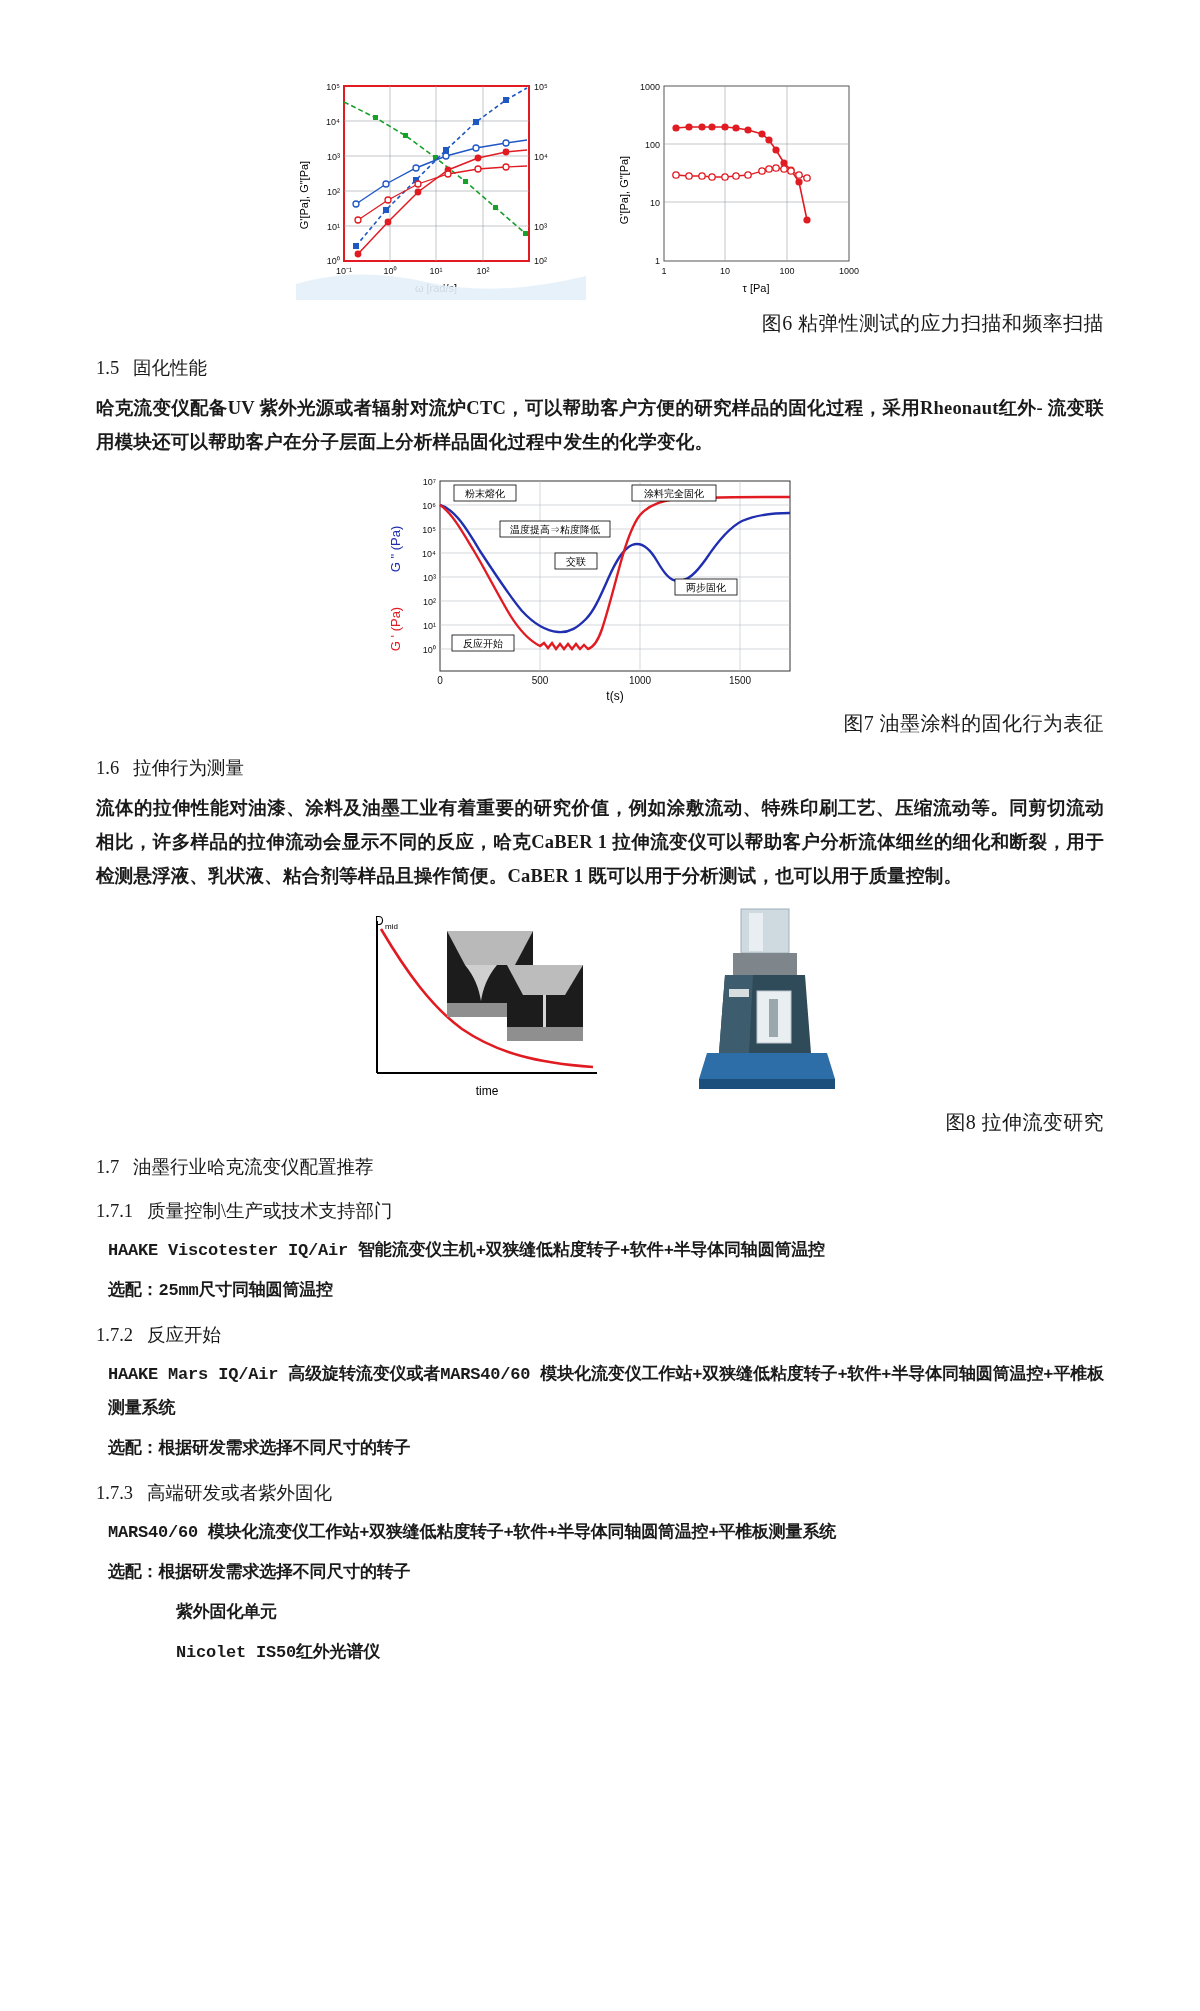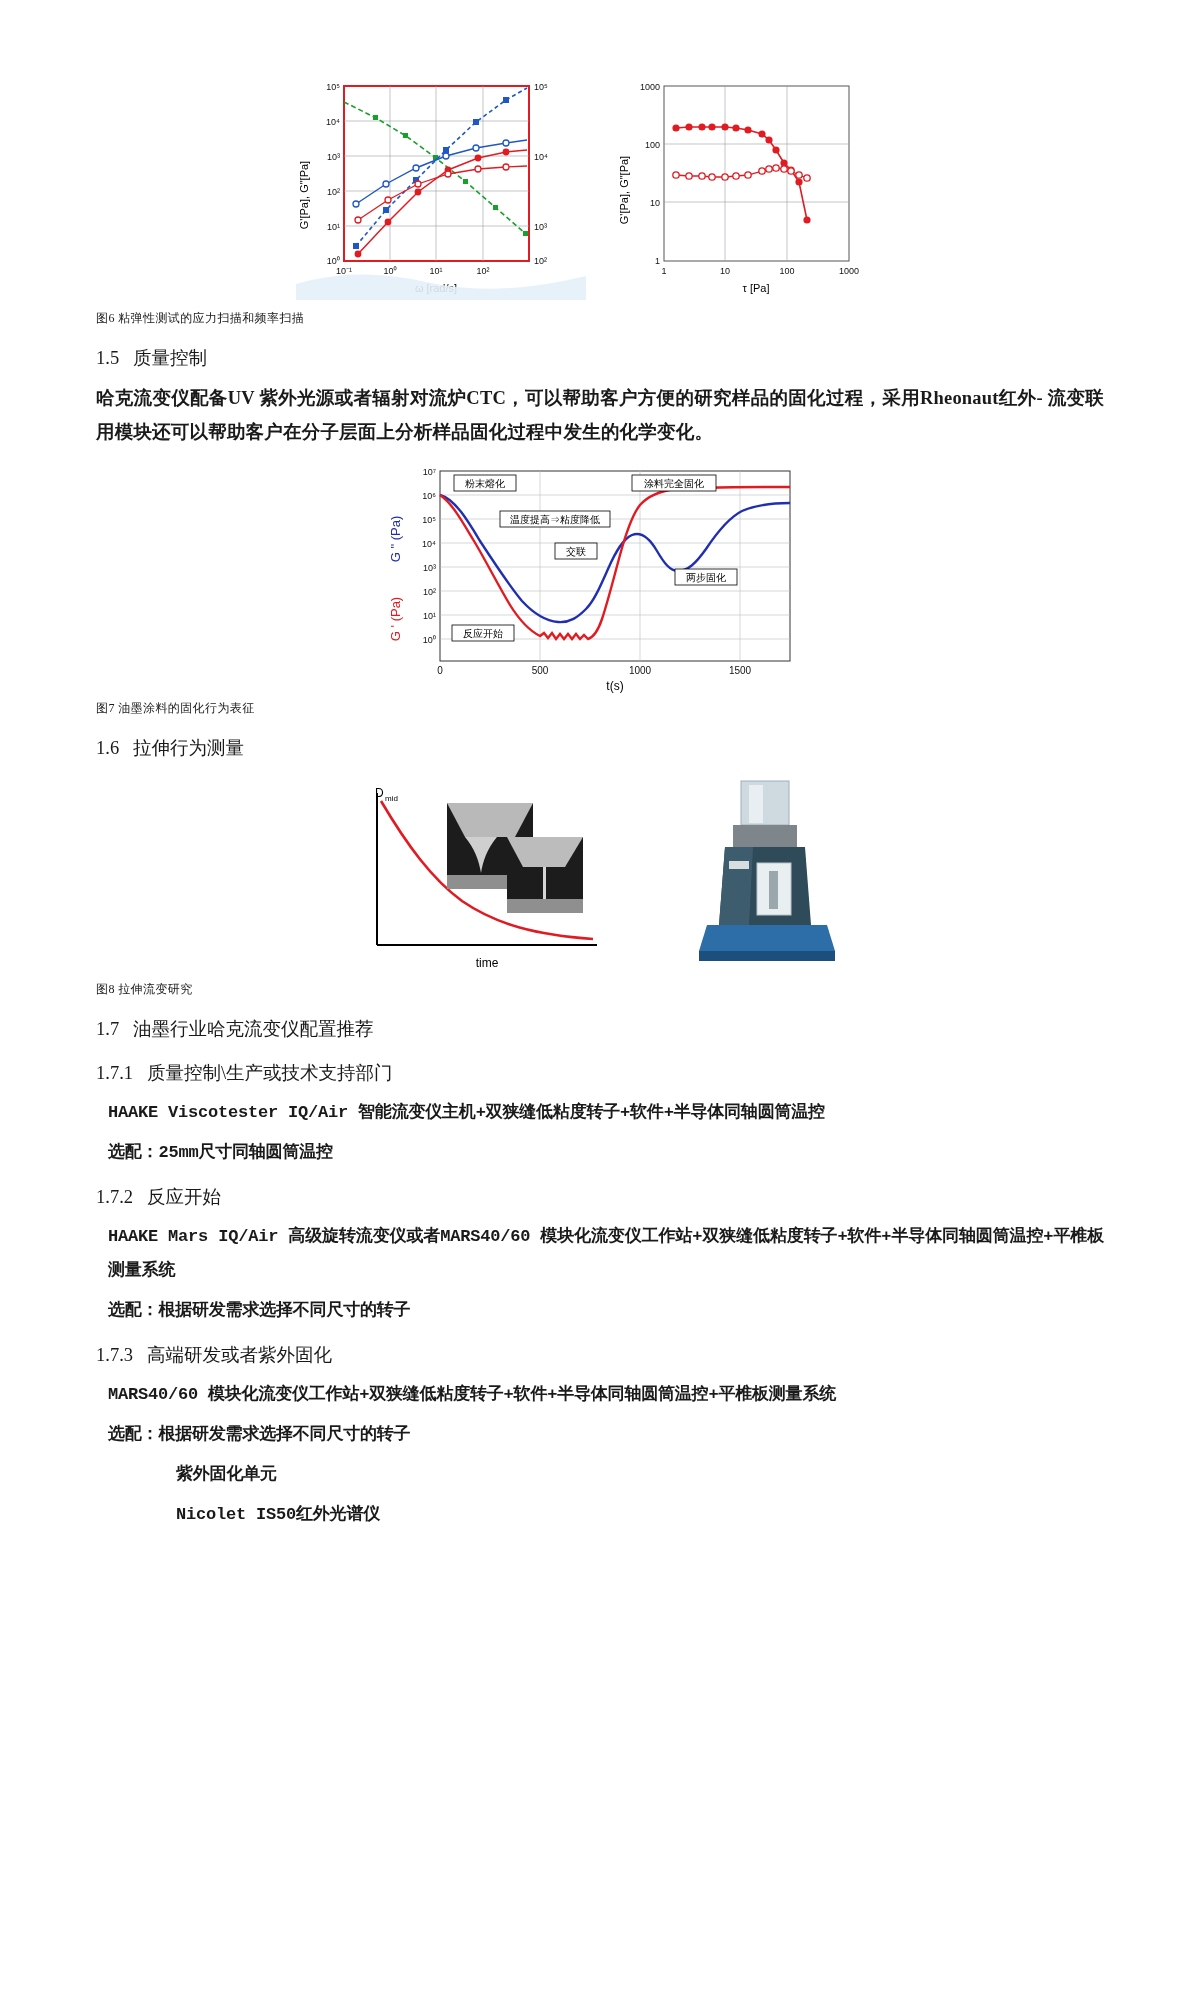--- a/index.html
+++ b/index.html
@@ -29,22 +29,22 @@
     line-height:34px;
     margin:10px 0 6px 0;
   }
   .mono{
     font-family:"Liberation Mono", monospace;
     font-size:17px;
     letter-spacing:-0.2px;
     margin-left:12px;
   }
   .caption{
-    font-size:12px;
-    text-align:left;
+    font-size:20px;
+    text-align:right;
     margin:6px 0 14px 0;
     letter-spacing:.4px;
   }
   .figblock{margin:10px 0 0 0;}
   .indent1{margin-left:80px;}
   
   .fig6{
     display:flex;
     justify-content:center;
     gap:28px;
@@ -222,21 +222,21 @@
           <text x="142" y="222" font-size="11" font-family="Liberation Sans, sans-serif" text-anchor="middle">τ [Pa]</text>
         </svg>
       </div>
     </div>
     <div class="caption">图6 粘弹性测试的应力扫描和频率扫描</div>
   </div>
 
   <div class="heading">
     <span>1.5</span>
     &nbsp;
-    <span>质量控制</span>
+    <span>固化性能</span>
   </div>
   <p class="para">哈克流变仪配备UV 紫外光源或者辐射对流炉CTC，可以帮助客户方便的研究样品的固化过程，采用Rheonaut红外- 流变联用模块还可以帮助客户在分子层面上分析样品固化过程中发生的化学变化。</p>
 
   <div class="figblock">
     <div class="figcenter">
       <svg width="440" height="235" viewBox="0 0 440 235">
 
         <text x="20" y="160" font-size="13" fill="#e01b22" font-family="Liberation Sans, sans-serif" transform="rotate(-90 20 160)" text-anchor="middle">G ' (Pa)</text>
         <text x="20" y="80" font-size="13" fill="#1f2fb0" font-family="Liberation Sans, sans-serif" transform="rotate(-90 20 80)" text-anchor="middle">G " (Pa)</text>
 
@@ -307,20 +307,21 @@
       </svg>
     </div>
     <div class="caption">图7 油墨涂料的固化行为表征</div>
   </div>
 
   <div class="heading">
     <span>1.6</span>
     &nbsp;
     <span>拉伸行为测量</span>
   </div>
+  <p class="para">流体的拉伸性能对油漆、涂料及油墨工业有着重要的研究价值，例如涂敷流动、特殊印刷工艺、压缩流动等。同剪切流动相比，许多样品的拉伸流动会显示不同的反应，哈克CaBER 1 拉伸流变仪可以帮助客户分析流体细丝的细化和断裂，用于检测悬浮液、乳状液、粘合剂等样品且操作简便。CaBER 1 既可以用于分析测试，也可以用于质量控制。</p>
 
   <div class="figblock">
     <div class="fig8row">
 
       <svg width="320" height="200" viewBox="0 0 320 200">
         <text x="28" y="22" font-size="12" font-family="Liberation Sans, sans-serif">D</text>
         <text x="38" y="26" font-size="8" font-family="Liberation Sans, sans-serif">mid</text>
 
         <line x1="30" y1="18" x2="30" y2="170" stroke="#000" stroke-width="2"></line>
         <line x1="30" y1="170" x2="250" y2="170" stroke="#000" stroke-width="2"></line>

